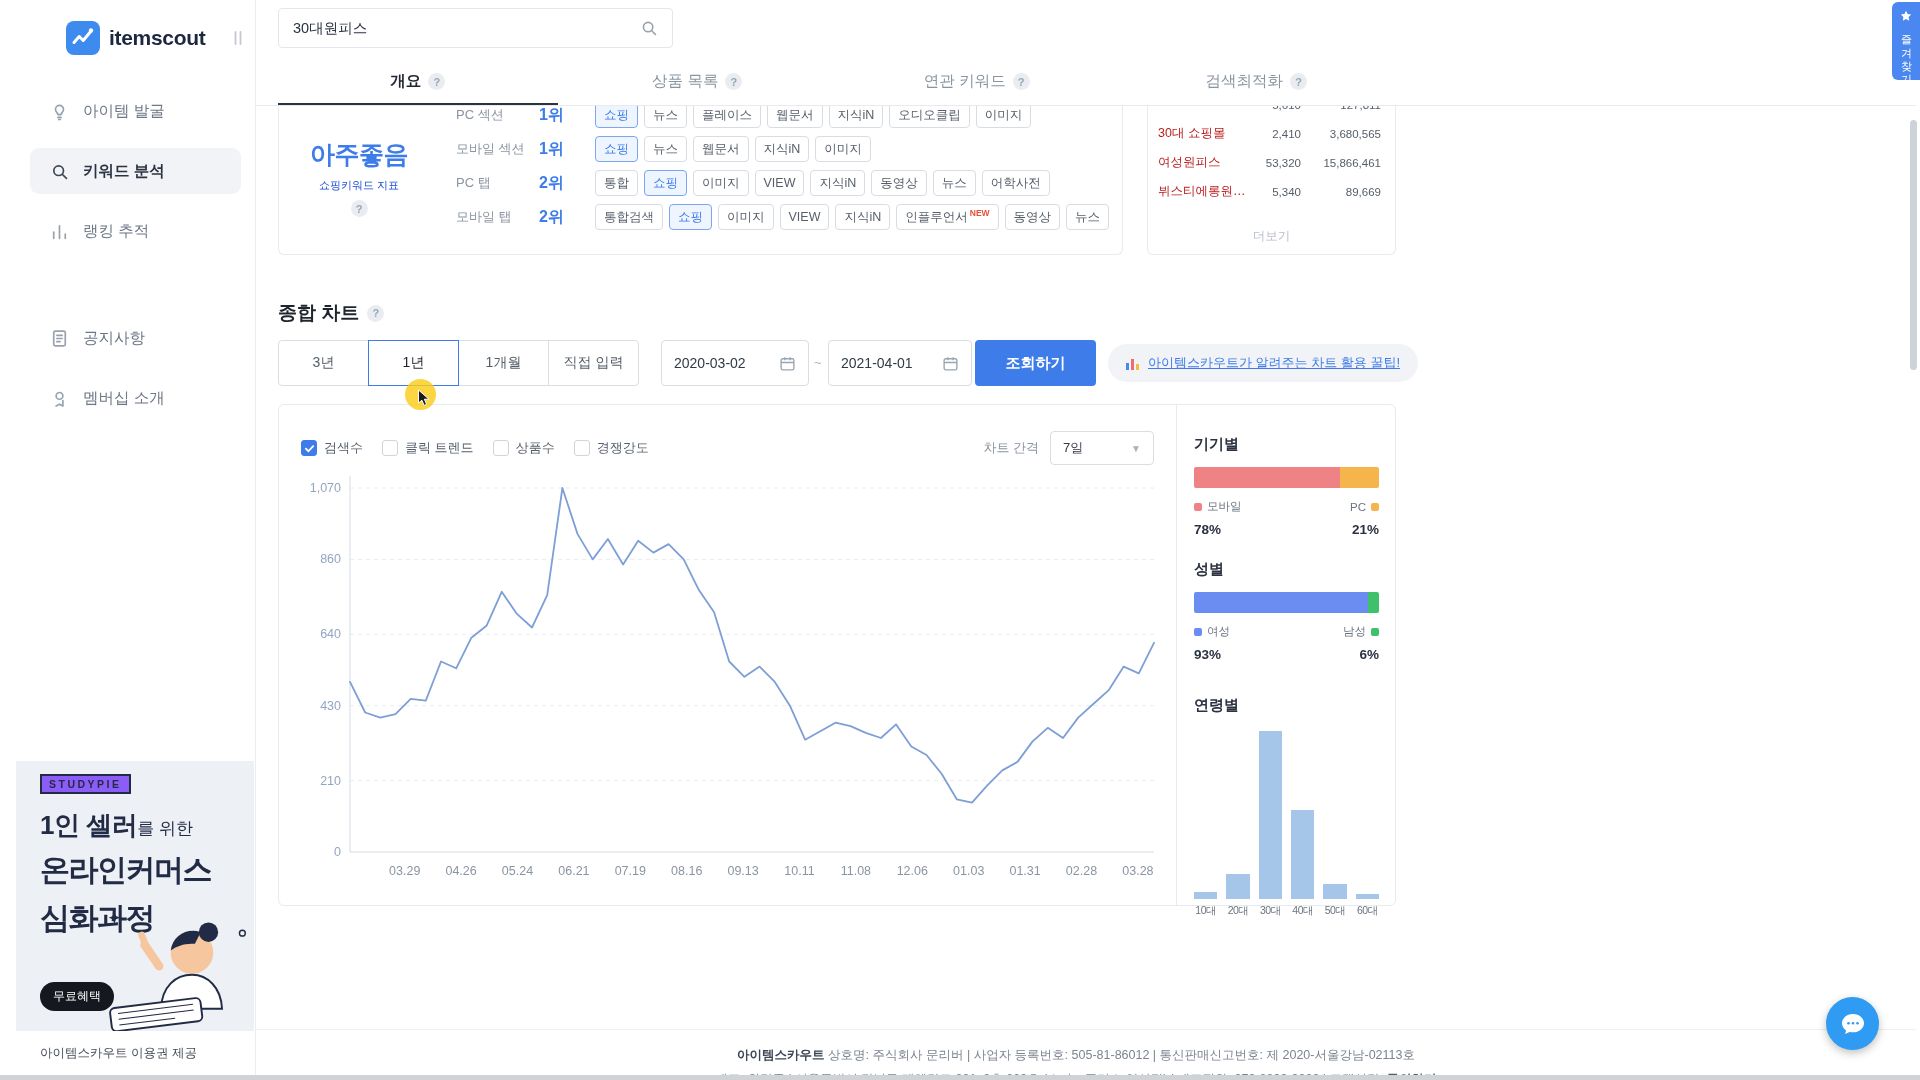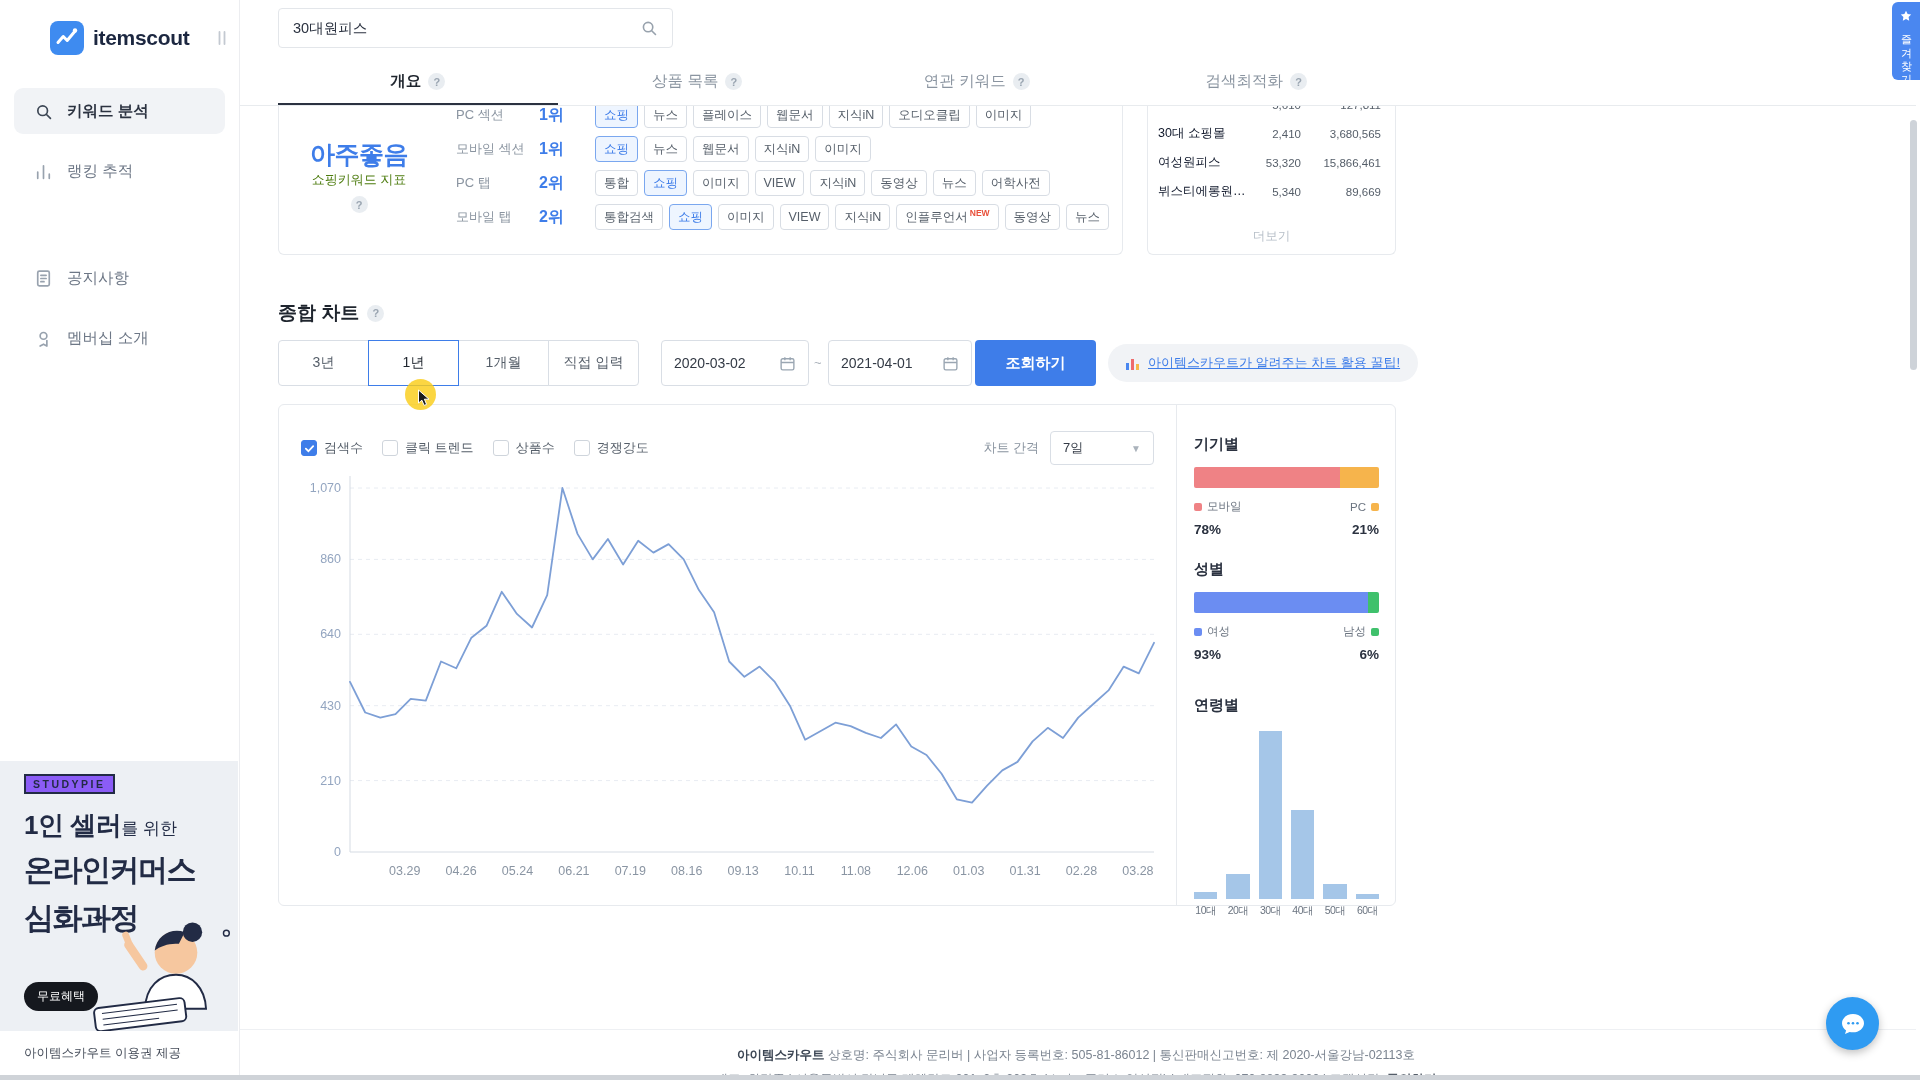--- a/index.html
+++ b/index.html
@@ -1,20 +1,20 @@
 <!DOCTYPE html>
 <html><head>
 <meta charset="utf-8">
 <style>
 *{margin:0;padding:0;box-sizing:border-box}
 html,body{width:1920px;height:1080px}
 body{font-family:"Liberation Sans","DejaVu Sans",sans-serif;background:#fff;overflow:hidden;position:relative;color:#333}
 #app{position:absolute;inset:0}
 
-.sidebar{position:absolute;left:0;top:0;width:240px;height:1080px;background:#fff;border-right:1px solid #ecedf0;z-index:5}
+.sidebar{position:absolute;left:16px;top:0;width:240px;height:1080px;background:#fff;border-right:1px solid #ecedf0;z-index:5}
 .side-top{height:76px;display:flex;align-items:center;padding-left:50px;position:relative}
 .logo{display:flex;align-items:center;gap:9px;cursor:pointer}
 .logo-text{font-size:21px;font-weight:bold;color:#1c2740;letter-spacing:-0.3px}
 .collapse{position:absolute;right:10px;top:30px;display:flex;cursor:pointer}
 .menu{padding:12px 14px 0}
 .menu-item{height:46px;border-radius:9px;display:flex;align-items:center;gap:13px;padding-left:19px;margin-bottom:14px;color:#6d7786;font-size:15.5px;cursor:pointer}
 .menu-item.active{background:#f1f3f6;color:#2b3240;font-weight:bold}
 .mi-icon{display:flex;color:#98a2ae}
 .menu-item.active .mi-icon{color:#3c4654}
 .menu-gap{height:47px}
@@ -35,35 +35,35 @@
 .header-line{position:absolute;left:0;right:0;top:105px;height:1px;background:#e8ebee}
 .tabs{position:absolute;left:42px;top:58px;width:1118px;height:47px;display:flex}
 .tab{flex:1;display:flex;align-items:center;justify-content:center;gap:7px;font-size:15.5px;color:#8a94a0;cursor:pointer;position:relative}
 .tab.active{color:#1f252e;font-weight:bold}
 .tab.active::after{content:"";position:absolute;left:0;right:0;bottom:-1px;height:3px;background:#2b3240}
 .q{width:17px;height:17px;border-radius:50%;background:#e9edf1;color:#9aa5b1;font-size:11px;font-weight:bold;display:inline-flex;align-items:center;justify-content:center;flex:none;cursor:pointer}
 .card{position:absolute;background:#fff;border:1px solid #e7eaee;border-top:none;border-radius:0 0 6px 6px;overflow:hidden}
 .score-card{left:42px;top:106px;width:845px;height:149px}
 .grade-box{position:absolute;left:0;top:0;width:160px;height:100%;text-align:center}
 .grade{margin-top:32px;font-size:25px;font-weight:bold;color:#3e7de9;letter-spacing:-0.5px}
-.grade-sub{margin-top:0;font-size:13px;color:#4d7c0f}
+.grade-sub{margin-top:7px;font-size:11px;color:#1d4ed8}
 .grade-box .q{margin-top:7px}
 .score-rows{position:absolute;left:177px;top:-4px;right:10px}
 .s-row{display:flex;align-items:center;height:26px;margin-bottom:8px}
 .s-label{width:83px;font-size:13px;color:#8a94a0;flex:none;white-space:nowrap}
 .s-rank{width:56px;font-size:16px;font-weight:bold;color:#3e7de9;flex:none}
 .s-tags{display:flex;gap:6px;align-items:center}
 .chip{display:inline-flex;align-items:center;padding:0 8px;height:26px;border:1px solid #d8dde4;border-radius:4px;font-size:12.5px;color:#555e69;background:#fff;white-space:nowrap;cursor:pointer}
 .chip.sel{color:#3e7de9;border-color:#7aa7ef;background:#eef5ff}
 .chip .new{font-size:8.5px;color:#e8503a;margin-left:2px;font-weight:bold;align-self:flex-start;margin-top:3px}
 .related-card{left:911px;top:106px;width:249px;height:149px}
 .r-rows{padding:0 14px 0 10px}
 .r-row{display:flex;align-items:center;height:29px;cursor:pointer}
 .r-row.clipped{margin-top:-16px}
-.r-k{flex:1;min-width:0;font-size:12.5px;color:#0f172a;white-space:nowrap;overflow:hidden;text-overflow:ellipsis}
+.r-k{flex:1;min-width:0;font-size:12.5px;color:#b91c1c;white-space:nowrap;overflow:hidden;text-overflow:ellipsis}
 .r-c{width:50px;text-align:right;font-size:11.5px;color:#555e69;flex:none}
 .r-t{width:80px;text-align:right;font-size:11.5px;color:#555e69;flex:none}
 .more{position:absolute;left:0;right:0;bottom:9px;text-align:center;font-size:12.5px;color:#b7bfc8;cursor:pointer}
 .sec-title{position:absolute;left:42px;top:300px;display:flex;align-items:center;gap:8px;font-size:19px;font-weight:bold;color:#1f252e}
 .controls{position:absolute;left:42px;top:340px;width:1160px;height:52px}
 .seg-group{position:absolute;left:0;top:0;display:flex}
 .seg{width:91px;height:46px;background:#fff;border:1px solid #d9dee5;margin-left:-1px;font-size:14px;color:#555e69;font-family:inherit;cursor:pointer}
 .seg:first-child{margin-left:0;border-radius:4px 0 0 4px}
 .seg:last-child{border-radius:0 4px 4px 0}
 .seg.active{border:1px solid #3e7de9;color:#1f252e;font-weight:normal;z-index:2;position:relative;background:#fff}
@@ -129,20 +129,29 @@
         </span>
         <span class="logo-text">itemscout</span>
       </div>
       <span class="collapse">
         <svg width="14" height="16" viewBox="0 0 14 16" stroke="#c3c9d1" stroke-width="1.8" stroke-linecap="round">
             <path d="M4.5 2v12M9.5 2v12"></path>
           </svg>
       </span>
     </div>
     <nav class="menu" id="menu">
+        <div class="menu-item">
+          <span class="mi-icon">
+            <svg viewBox="0 0 20 20" width="21" height="21" fill="none" stroke="currentColor" stroke-width="1.6" stroke-linecap="round" stroke-linejoin="round">
+              <path d="M6.2 8a3.8 3.8 0 1 1 7.6 0c0 1.6-.9 2.4-1.6 3.3-.4.5-.6 1-.7 1.7h-3c-.1-.7-.3-1.2-.7-1.7C7.1 10.4 6.2 9.6 6.2 8z"></path>
+              <path d="M8.5 15.6h3M9.2 17.6h1.6"></path>
+            </svg>
+          </span>
+          <span class="mi-label">아이템 발굴</span>
+        </div>
         <div class="menu-item active">
           <span class="mi-icon">
             <svg viewBox="0 0 20 20" width="21" height="21" fill="none" stroke="currentColor" stroke-width="1.6" stroke-linecap="round" stroke-linejoin="round">
               <circle cx="9.2" cy="9.2" r="4.6"></circle>
               <path d="M12.6 12.6l4 4"></path>
             </svg>
           </span>
           <span class="mi-label">키워드 분석</span>
         </div>
         <div class="menu-item">

